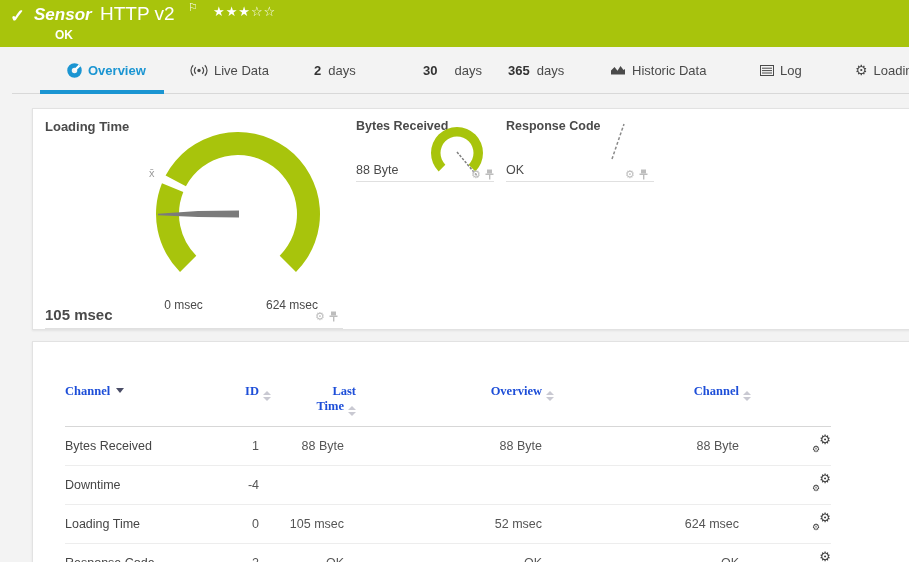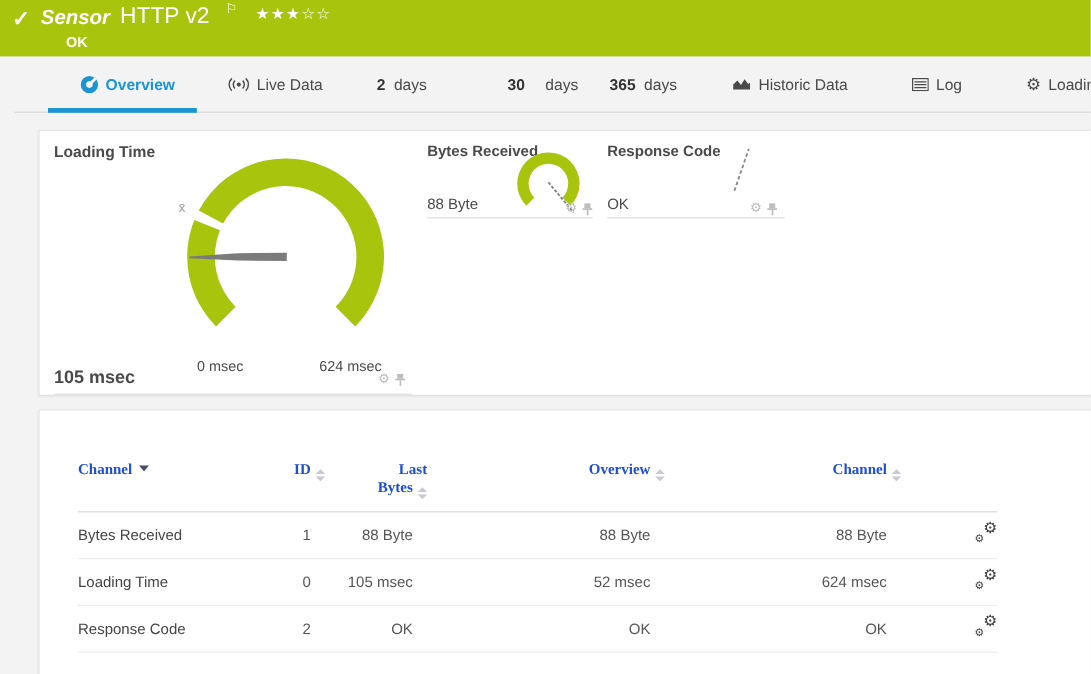--- a/index.html
+++ b/index.html
@@ -211,21 +211,21 @@
         <span>Channel</span><span class="tri-down"></span>
       </th>
       <th>
         <span>ID</span><span class="sort">
               <span class="s-up"></span>
               <span class="s-dn"></span>
             </span>
       </th>
       <th>
         <div>Last</div>
-        <div><span>Bytes</span><span class="sort">
+        <div><span>Time</span><span class="sort">
                 <span class="s-up"></span>
                 <span class="s-dn"></span>
               </span></div>
       </th>
       <th>
         <span>Overview</span><span class="sort">
               <span class="s-up"></span>
               <span class="s-dn"></span>
             </span>
       </th>
@@ -239,20 +239,28 @@
     </tr>
     <tr>
       <td class="ch">Bytes Received</td>
       <td>1</td>
       <td>88 Byte</td>
       <td>88 Byte</td>
       <td>88 Byte</td>
       <td class="gear-cell"><span class="chgear"><span class="g-sm">⚙</span><span class="g-big">⚙</span></span></td>
     </tr>
     <tr>
+      <td class="ch">Downtime</td>
+      <td>-4</td>
+      <td></td>
+      <td></td>
+      <td></td>
+      <td class="gear-cell"><span class="chgear"><span class="g-sm">⚙</span><span class="g-big">⚙</span></span></td>
+    </tr>
+    <tr>
       <td class="ch">Loading Time</td>
       <td>0</td>
       <td>105 msec</td>
       <td>52 msec</td>
       <td>624 msec</td>
       <td class="gear-cell"><span class="chgear"><span class="g-sm">⚙</span><span class="g-big">⚙</span></span></td>
     </tr>
     <tr>
       <td class="ch">Response Code</td>
       <td>2</td>

